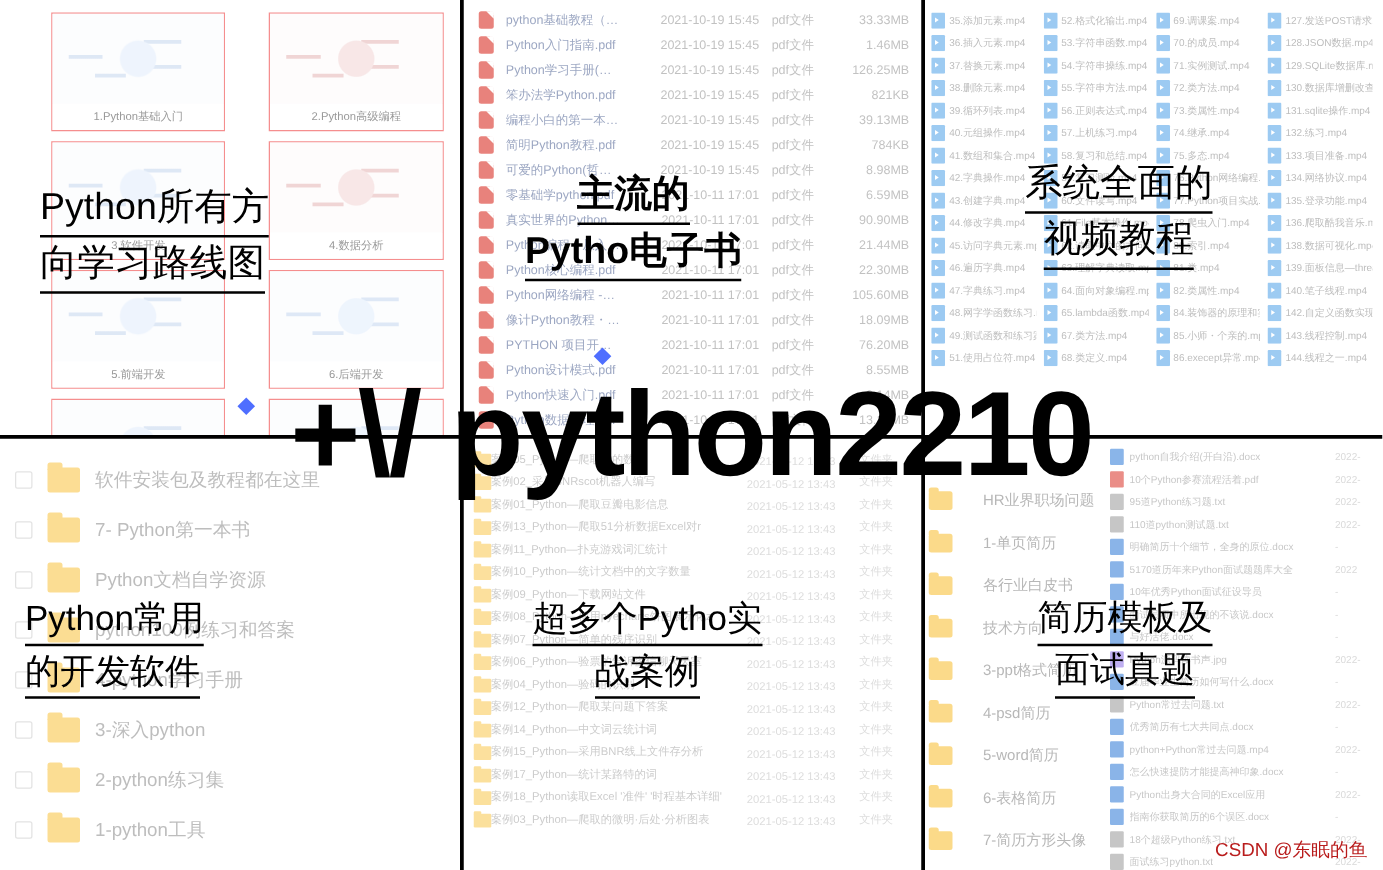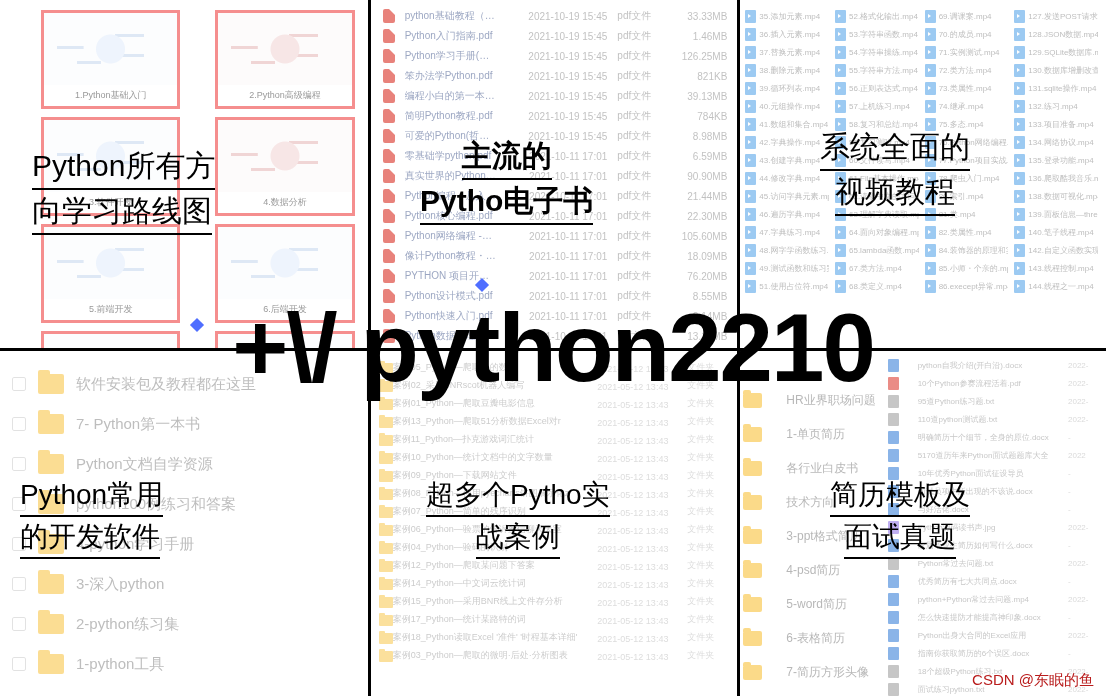--- a/index.html
+++ b/index.html
@@ -44,21 +44,21 @@
     }
     .c1 { top: 145px; left: 32px; font-size: 30px; text-align: left; }
     .c2 { top: 135px; left: 420px; font-size: 30px; font-weight: bold; }
     .c3 { top: 126px; left: 820px; font-size: 30px; }
     .c4 { top: 475px; left: 20px;  font-size: 28px; text-align: left; }
     .c5 { top: 475px; left: 426px; font-size: 28px; }
     .c6 { top: 475px; left: 830px; font-size: 28px; font-family: Liberation Serif, serif; }
 
     
     .thumb-grid { display: grid; grid-template-columns: 1fr 1fr; gap: 8px; padding: 10px 14px; opacity: 0.6; }
-    .thumb { border: 3px solid #ef4444; background: #fafbfd; position: relative; margin-left: 27px; }
+    .thumb { border: 1px solid #ef4444; background: #fafbfd; position: relative; margin-left: 27px; }
     .thumb-img { height: 72px; background:
       radial-gradient(circle at 50% 50%, #e3eefc 14px, transparent 15px),
       linear-gradient(#c9d9f0, #c9d9f0) no-repeat 12% 48%/20% 3px,
       linear-gradient(#c9d9f0, #c9d9f0) no-repeat 68% 30%/22% 3px,
       linear-gradient(#c9d9f0, #c9d9f0) no-repeat 68% 60%/22% 3px,
       linear-gradient(#c9d9f0, #c9d9f0) no-repeat 30% 70%/18% 3px,
       #fbfcfe;
     }
     .thumb-img.red { background:
       radial-gradient(circle at 50% 50%, #f3d7d7 14px, transparent 15px),
@@ -106,21 +106,21 @@
     .proj-type { flex: 0 0 40px; color: #bbb; }
 
     
     .cell6-inner { display: flex; height: 100%; }
     .cell6-left { flex: 0 0 37%; padding: 35px 6px 8px 6px; opacity: 0.6; }
     .cell6-right { flex: 1; padding: 10px 6px; opacity: 0.55; }
     .rfolder-row { display: flex; align-items: center; gap: 24px; height: 34px; font-size: 12px; color: #888; white-space: nowrap; }
     .rfolder-row .folder-icon { width: 19px; height: 15px; }
     .rfolder-row .folder-icon::before { width: 8px; height: 4px; top: -3px; }
     .doc-list { display: flex; flex-direction: column; gap: 3px; }
-    .doc-row { display: flex; align-items: center; gap: 19px; font-size: 8px; color: #999; white-space: nowrap; height: 15px; }
+    .doc-row { display: flex; align-items: center; gap: 5px; font-size: 8px; color: #999; white-space: nowrap; height: 15px; }
     .doc-icon { width: 11px; height: 13px; border-radius: 1px; flex: 0 0 auto; }
     .doc-icon.word { background: #2b78d7; }
     .doc-icon.img  { background: #8c6fe6; }
     .doc-icon.txt  { background: #999; }
     .doc-icon.pdf  { background: #d93025; }
     .doc-name { flex: 1 1 auto; overflow: hidden; text-overflow: ellipsis; }
     .doc-year { flex: 0 0 32px; color: #bbb; }
   </style>
 </head>
 <body>

